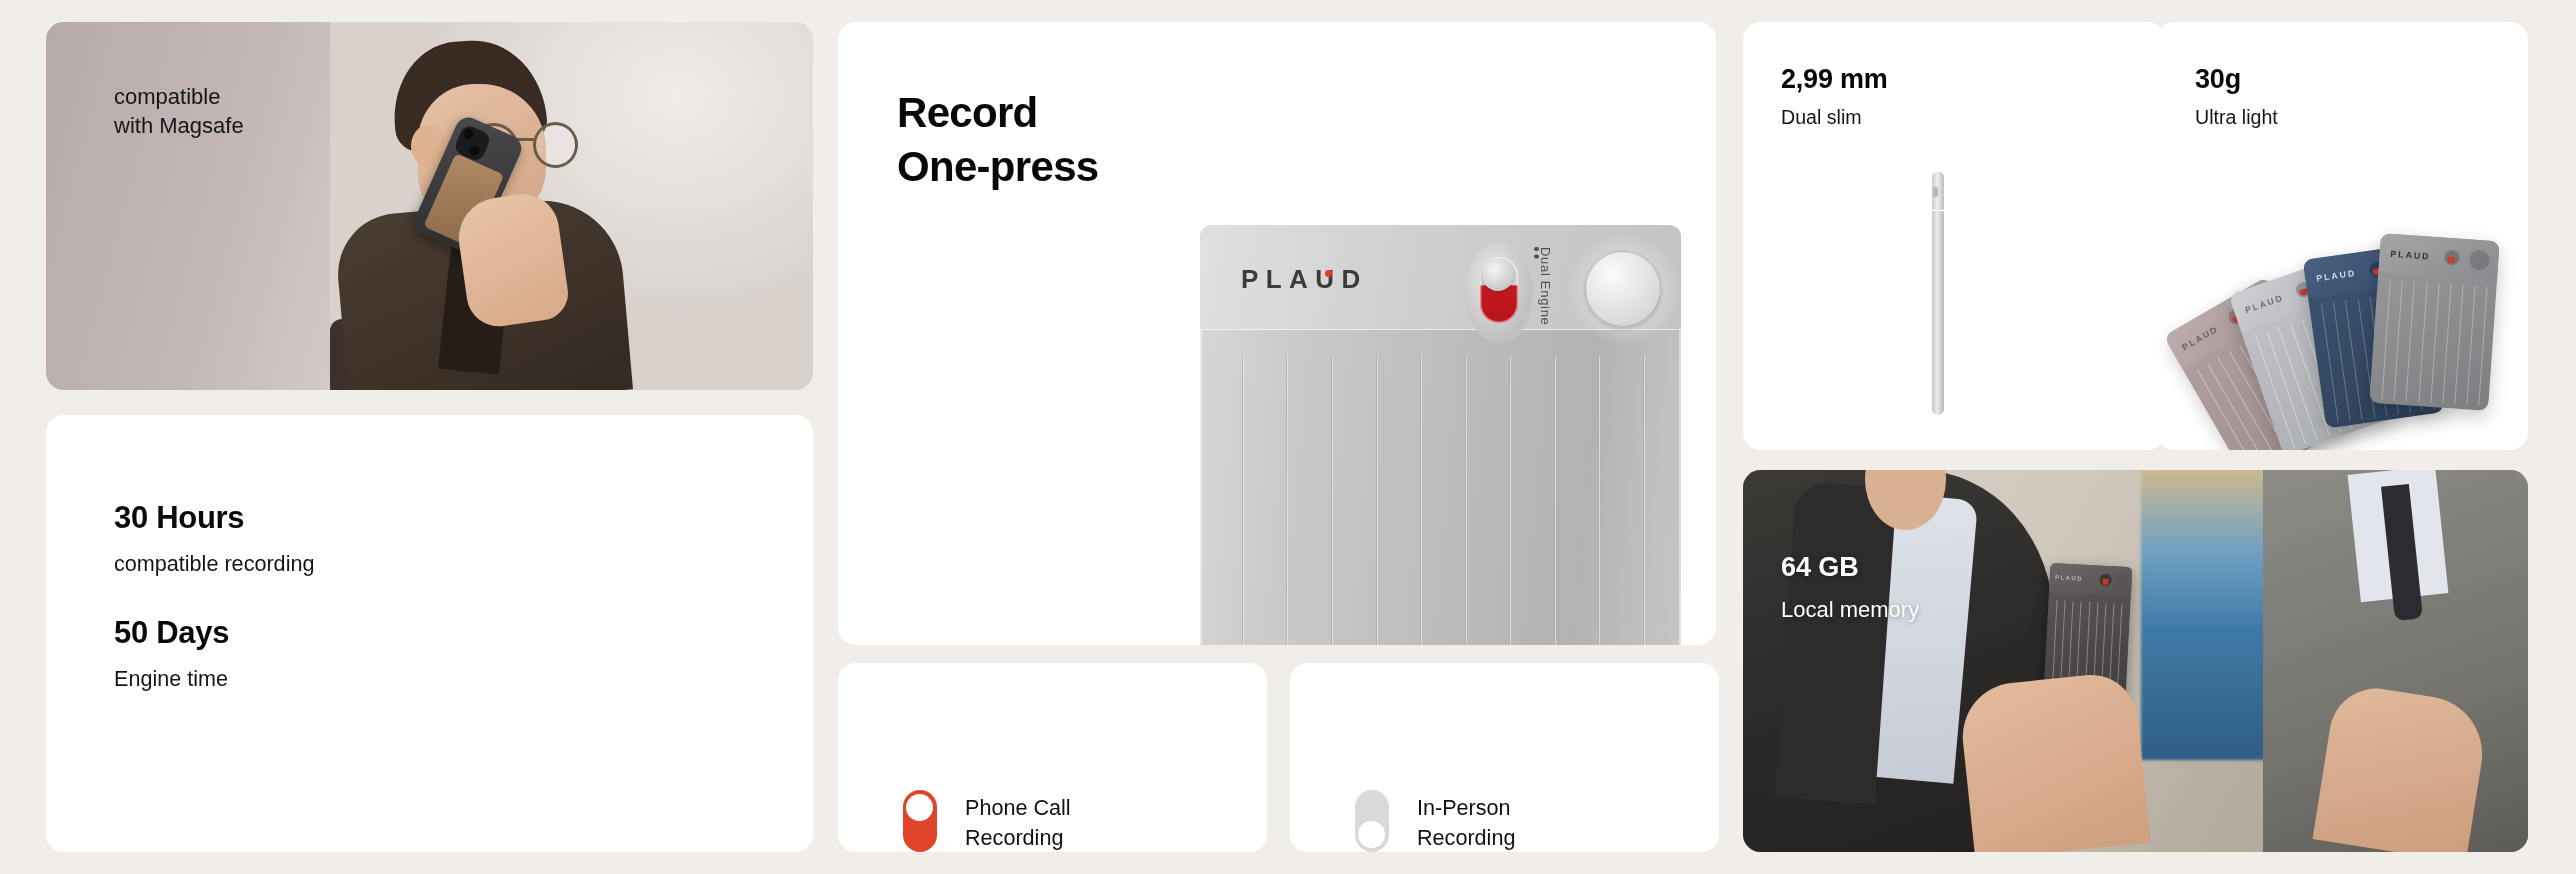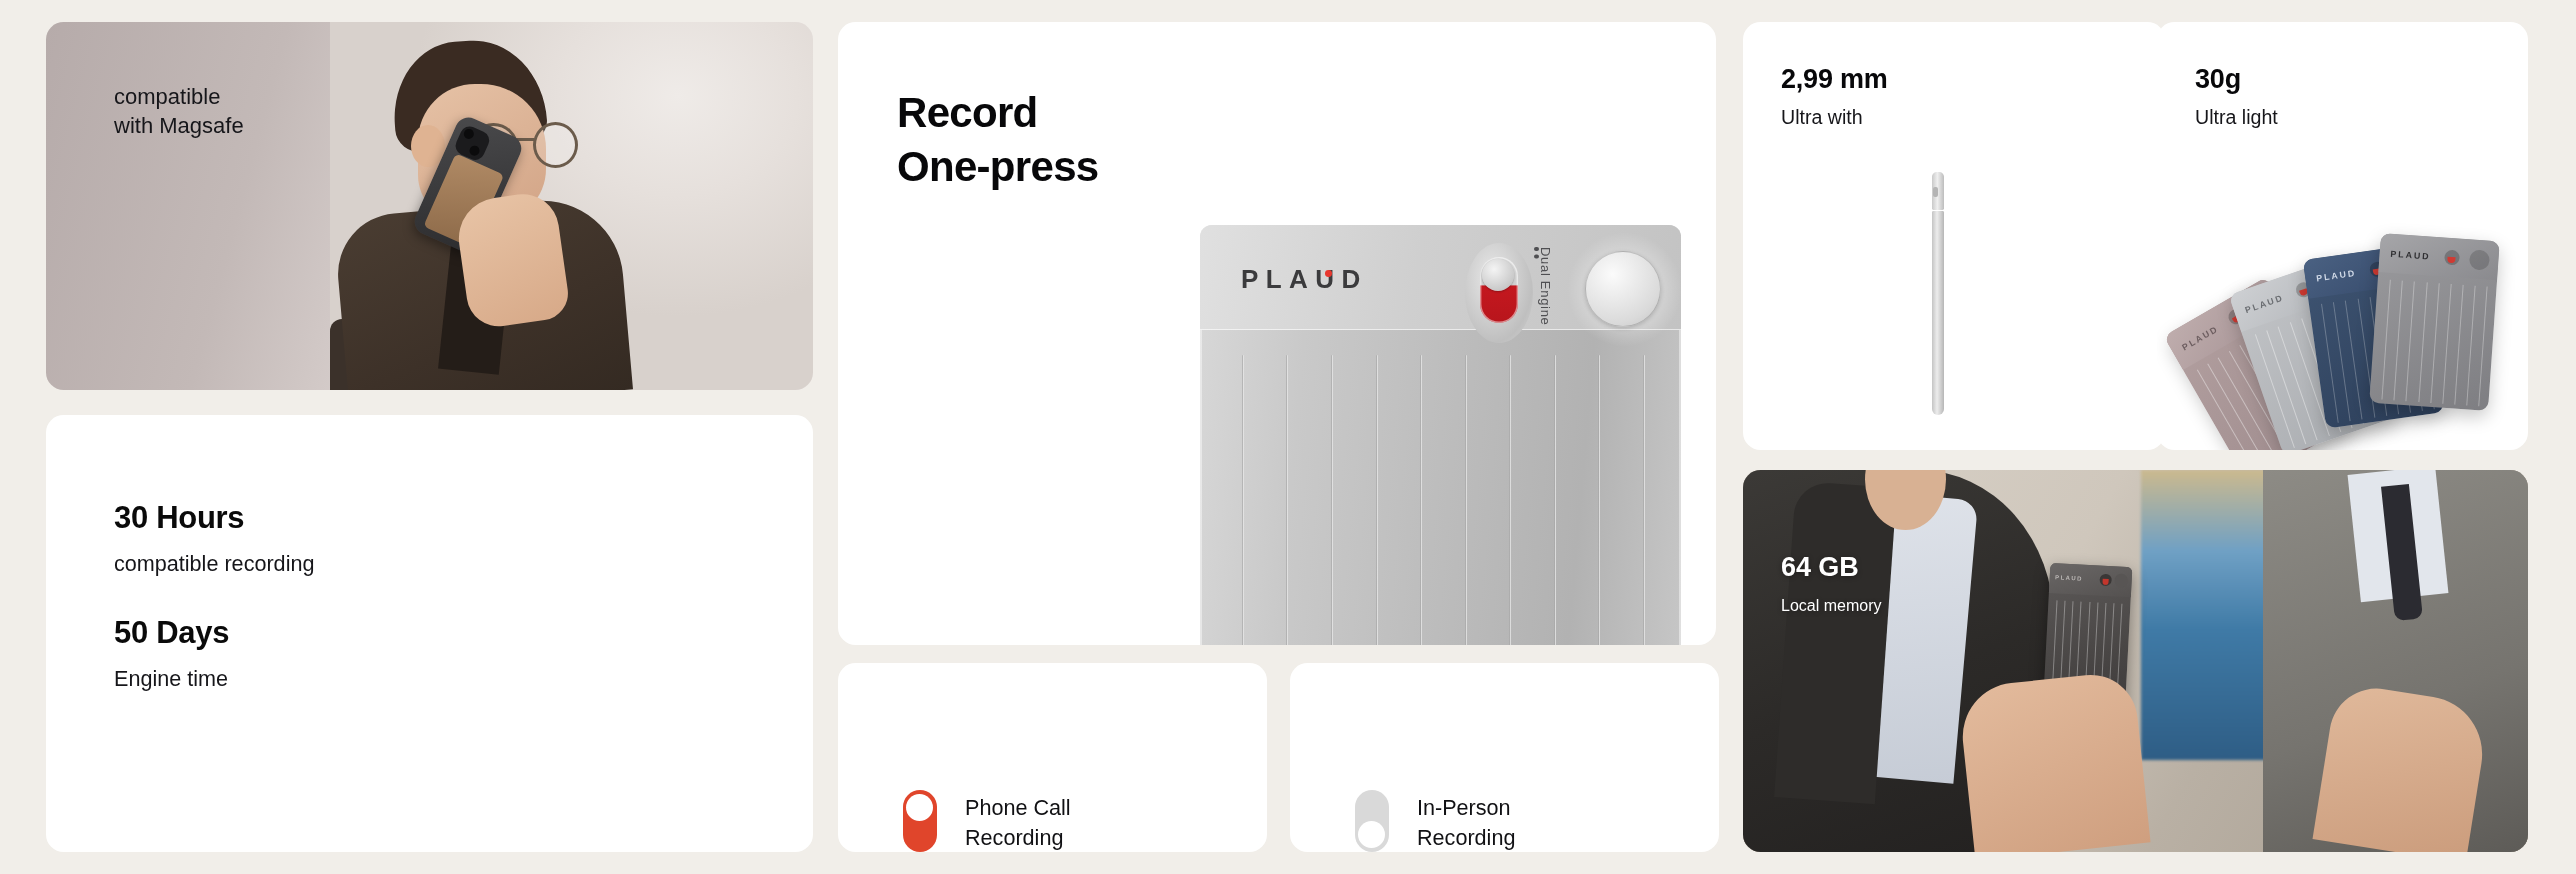--- a/index.html
+++ b/index.html
@@ -223,21 +223,21 @@
   .mem-device .d-sw:after { content:''; position:absolute; left:2.7px; top:5.4px;
     width:6.8px; height:5.4px; background:#c2362c; border-radius:0 0 3.4px 3.4px; }
   .mem-device .d-btn { position:absolute; right:4px; top:7.4px; width:13.5px; height:13.5px;
     border-radius:50%; background:#585554; }
   .mem-device .d-lines { position:absolute; left:0; top:34px; width:100%; height:132px; }
   .mem-device .d-lines i { position:absolute; top:2.7px; width:1.4px; height:123px;
     background:rgba(255,255,255,.34); display:block; }
   .mem-text { position:absolute; left:38px; top:82px; z-index:9; }
   .mem-big { font-size:27px; font-weight:700; color:#ffffff; letter-spacing:-0.1px;
     text-shadow:0 1.4px 5.4px rgba(0,0,0,.35); }
-  .mem-sub { margin-top:13.5px; font-size:16px; color:#ffffff; font-weight:300;
+  .mem-sub { margin-top:13.5px; font-size:22px; color:#ffffff; font-weight:300;
     text-shadow:0 1.4px 5.4px rgba(0,0,0,.35); }
 </style>
 </head>
 <body>
 
 <div class="board">
 
   <div class="card" id="card-magnetic">
     <div class="mag-photo">
       <div class="man-sofa"></div>
@@ -326,21 +326,21 @@
       <div class="mini-label">
         <div>In-Person</div>
         <div>Recording</div>
       </div>
     </div>
   </div>
 
   <div class="card" id="card-slim">
     <div class="spec-text">
       <div class="spec-big">2,99 mm</div>
-      <div class="spec-sub">Ultra with</div>
+      <div class="spec-sub">Dual slim</div>
     </div>
     <div class="slim-device">
       <div class="slim-top">
         <div class="slim-top-btn"></div>
       </div>
       <div class="slim-body"></div>
     </div>
   </div>
 
   <div class="card" id="card-light">

